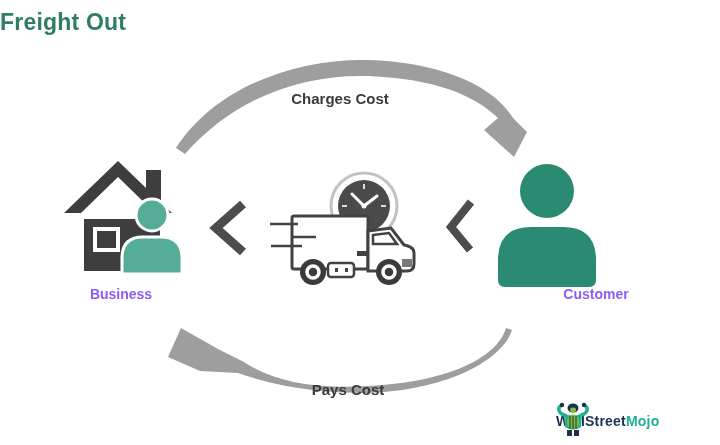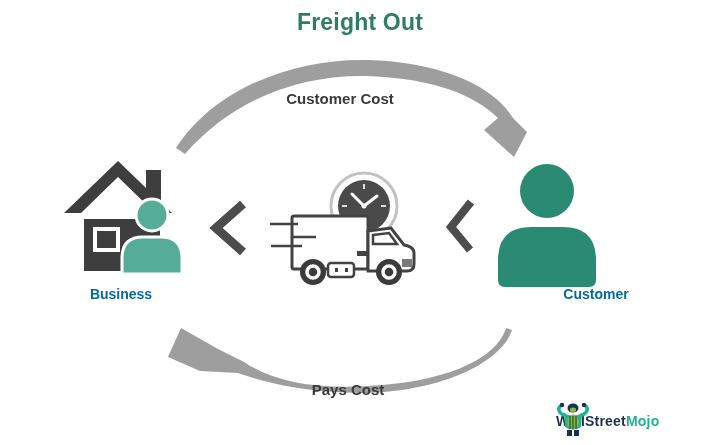--- a/index.html
+++ b/index.html
@@ -2,30 +2,30 @@
 <html><head>
 <meta charset="utf-8">
 <style>
   html,body{margin:0;padding:0;background:#fff;}
   .canvas{
     position:relative;width:720px;height:445px;background:#ffffff;
     font-family:"Liberation Sans","DejaVu Sans",sans-serif;overflow:hidden;
   }
   .canvas svg{position:absolute;left:0;top:0;}
   .diagram-title{
-    position:absolute;left:0;top:9px;width:720px;text-align:center;
+    position:absolute;left:0;top:9px;width:720px;
     font-size:23px;font-weight:700;color:#2E7D64;letter-spacing:0.2px;
   }
   .flow-label{
     position:absolute;transform:translateX(-50%);
     font-size:15px;font-weight:700;color:#3A3A3A;white-space:nowrap;
   }
   .node-label{
     position:absolute;transform:translateX(-50%);
-    font-size:14px;font-weight:700;color:#0369a1;white-space:nowrap;
+    font-size:14px;font-weight:700;color:#8b5cf6;white-space:nowrap;
   }
   .node-label.teal{color:#4FA593;font-size:14.5px;}
   .logo{
     position:absolute;left:556px;top:402px;height:38px;
     display:flex;align-items:center;gap:4px;
   }
   .logo .brand-text{font-size:14px;font-weight:700;letter-spacing:0.2px;}
   .brand-primary{color:#1C2F4E;}
   .brand-secondary{color:#21B092;margin-top:16px;}
 </style>
@@ -90,21 +90,21 @@
       <path d="M270,224 L298,224 M292,237 L316,237 M271,246 L302,246" stroke="#424242" stroke-width="2.5" fill="none"></path>
     </g>
 
     <g>
       <circle cx="547" cy="191" r="27" fill="#2B8A72"></circle>
       <path d="M498,280 L498,260 Q498,227 531,227 L563,227 Q596,227 596,260 L596,280
                Q596,287 589,287 L505,287 Q498,287 498,280 Z" fill="#2B8A72"></path>
     </g>
   </svg>
 
-  <div class="flow-label" style="left:340px;top:90px;">Customer Cost</div>
+  <div class="flow-label" style="left:340px;top:90px;">Charges Cost</div>
   <div class="flow-label" style="left:348px;top:381px;">Pays Cost</div>
 
   <div class="node-label" style="left:121px;top:286px;">Business</div>
   <div class="node-label" style="left:552px;top:286px;margin-left:44px;">Customer</div>
 
   <div class="logo">
     <svg width="34" height="36" viewBox="0 0 34 36" aria-hidden="true">
       <path d="M8,13 C2,11 1,5 6,3" fill="none" stroke="#21B092" stroke-width="3.5" stroke-linecap="round"></path>
       <path d="M26,13 C32,11 33,5 28,3" fill="none" stroke="#21B092" stroke-width="3.5" stroke-linecap="round"></path>
       <circle cx="6" cy="3" r="2.2" fill="#1C2F4E"></circle>

